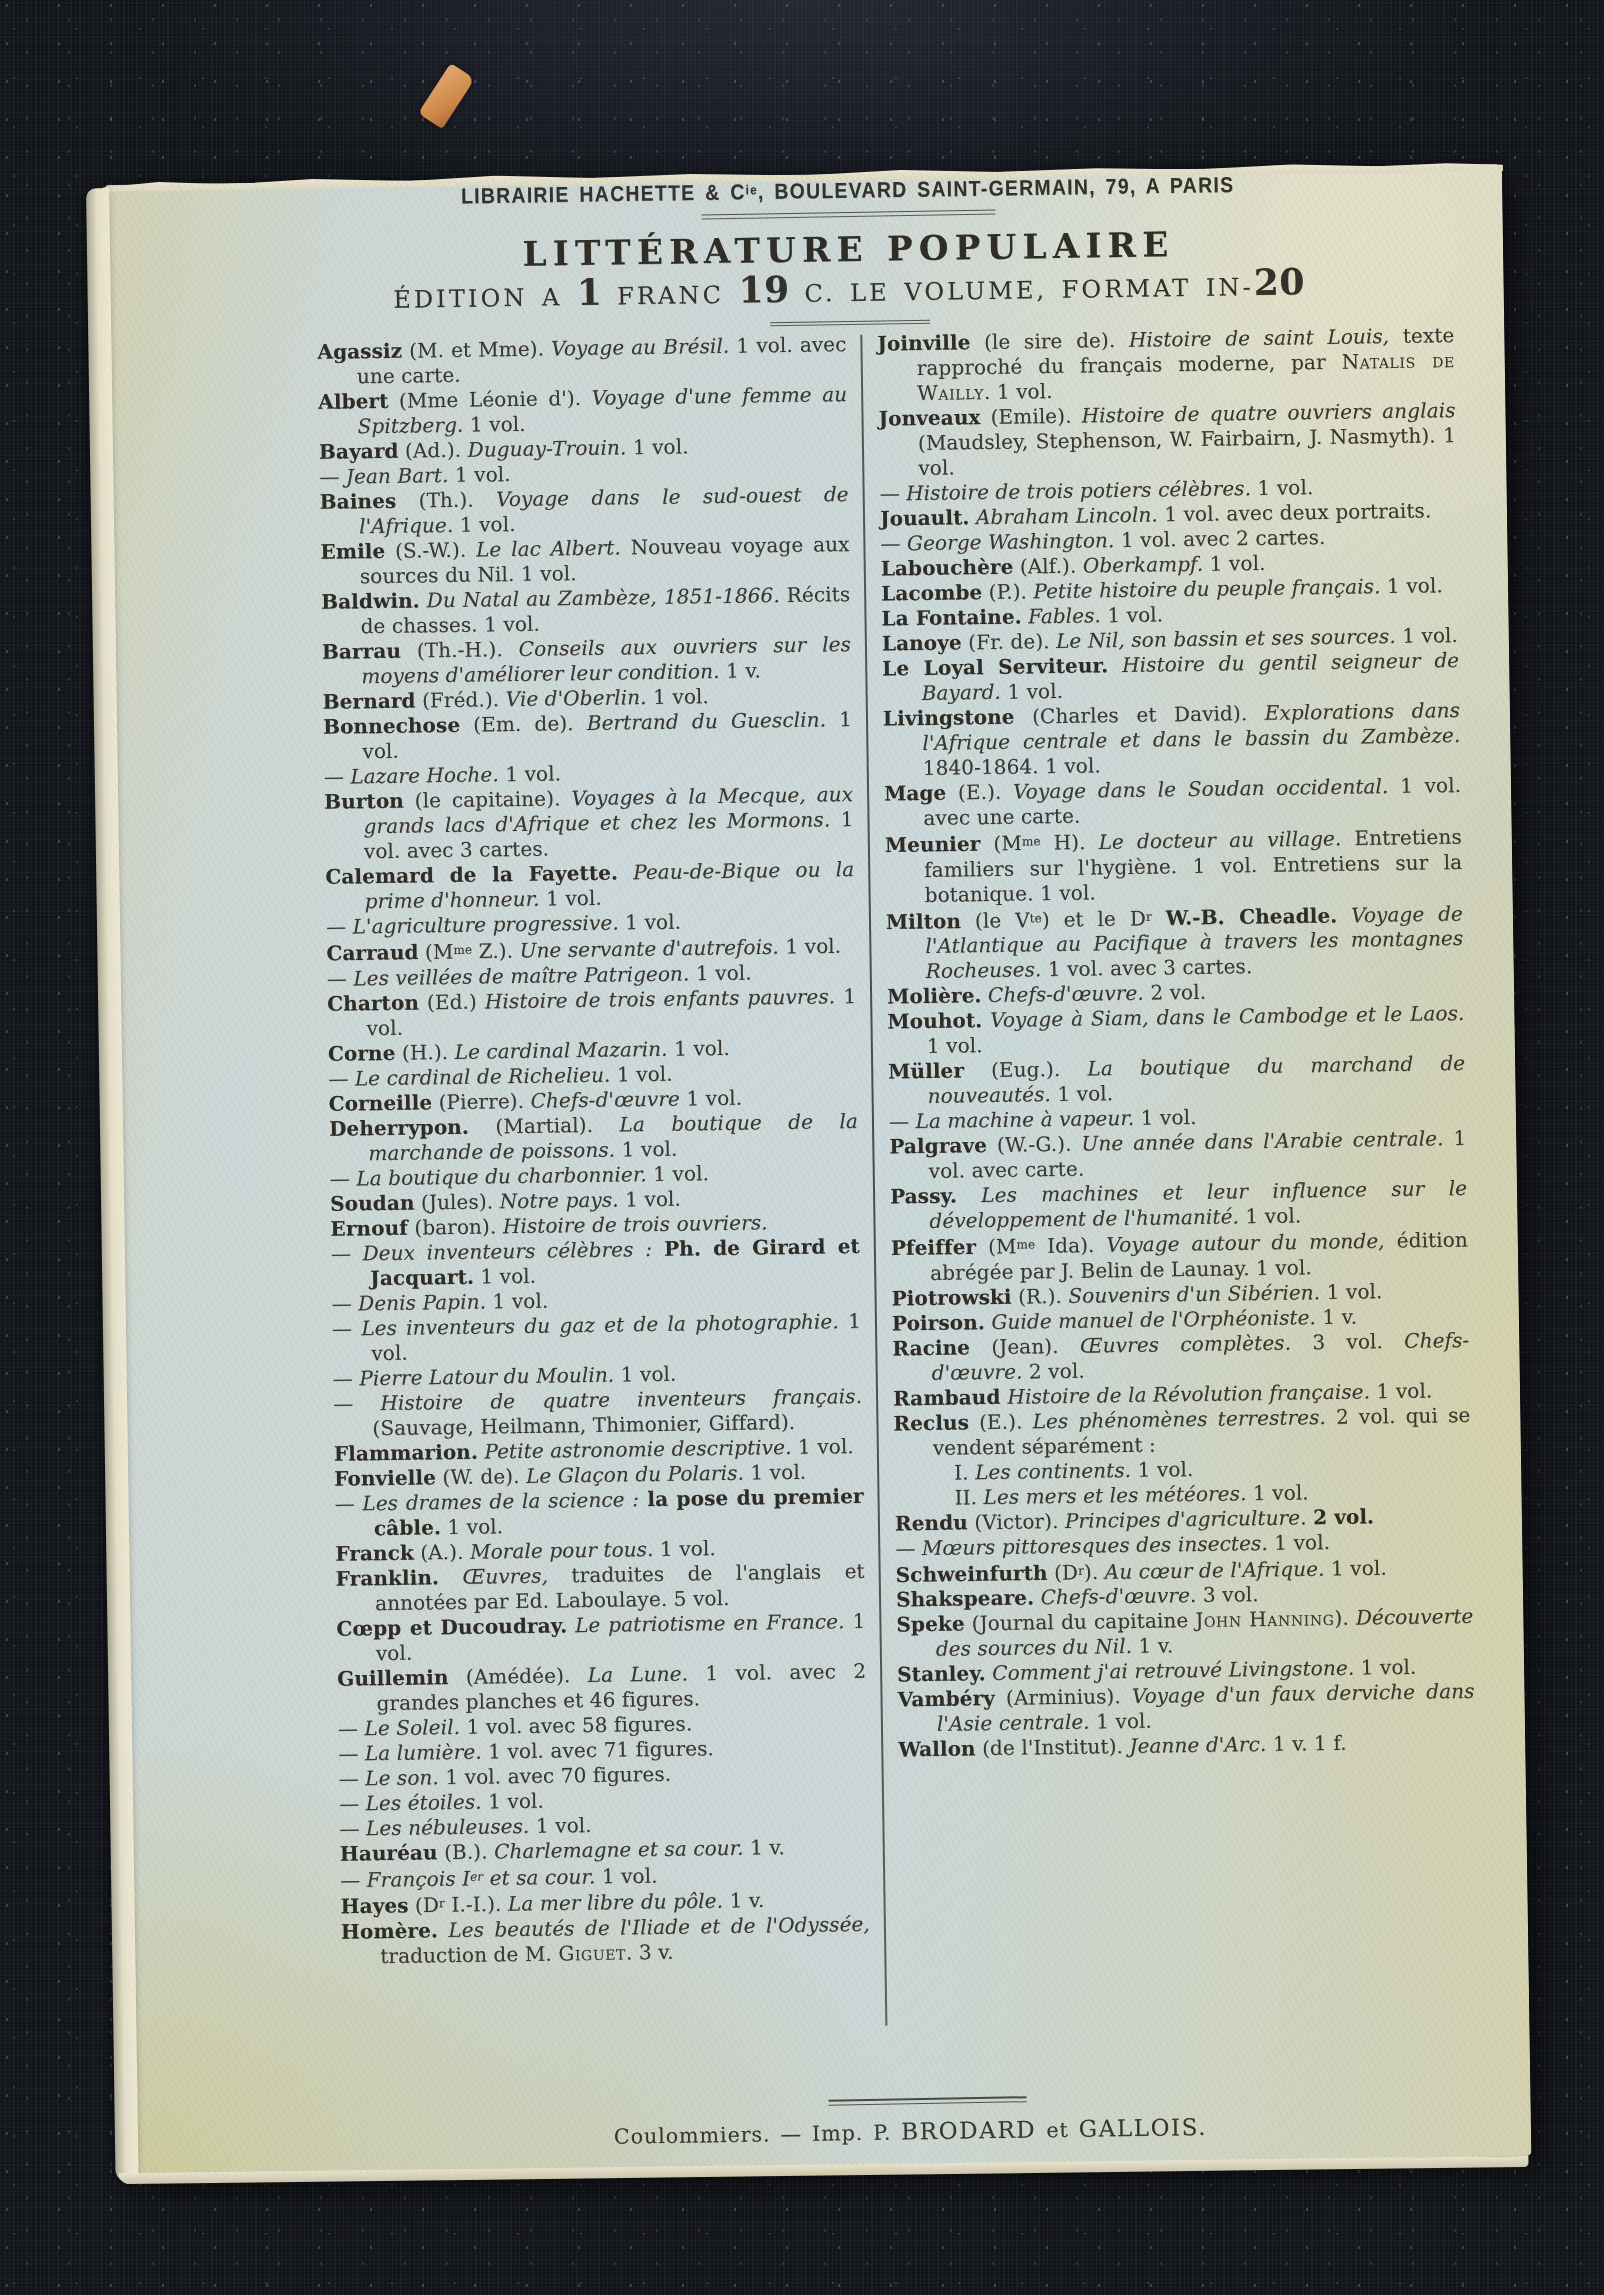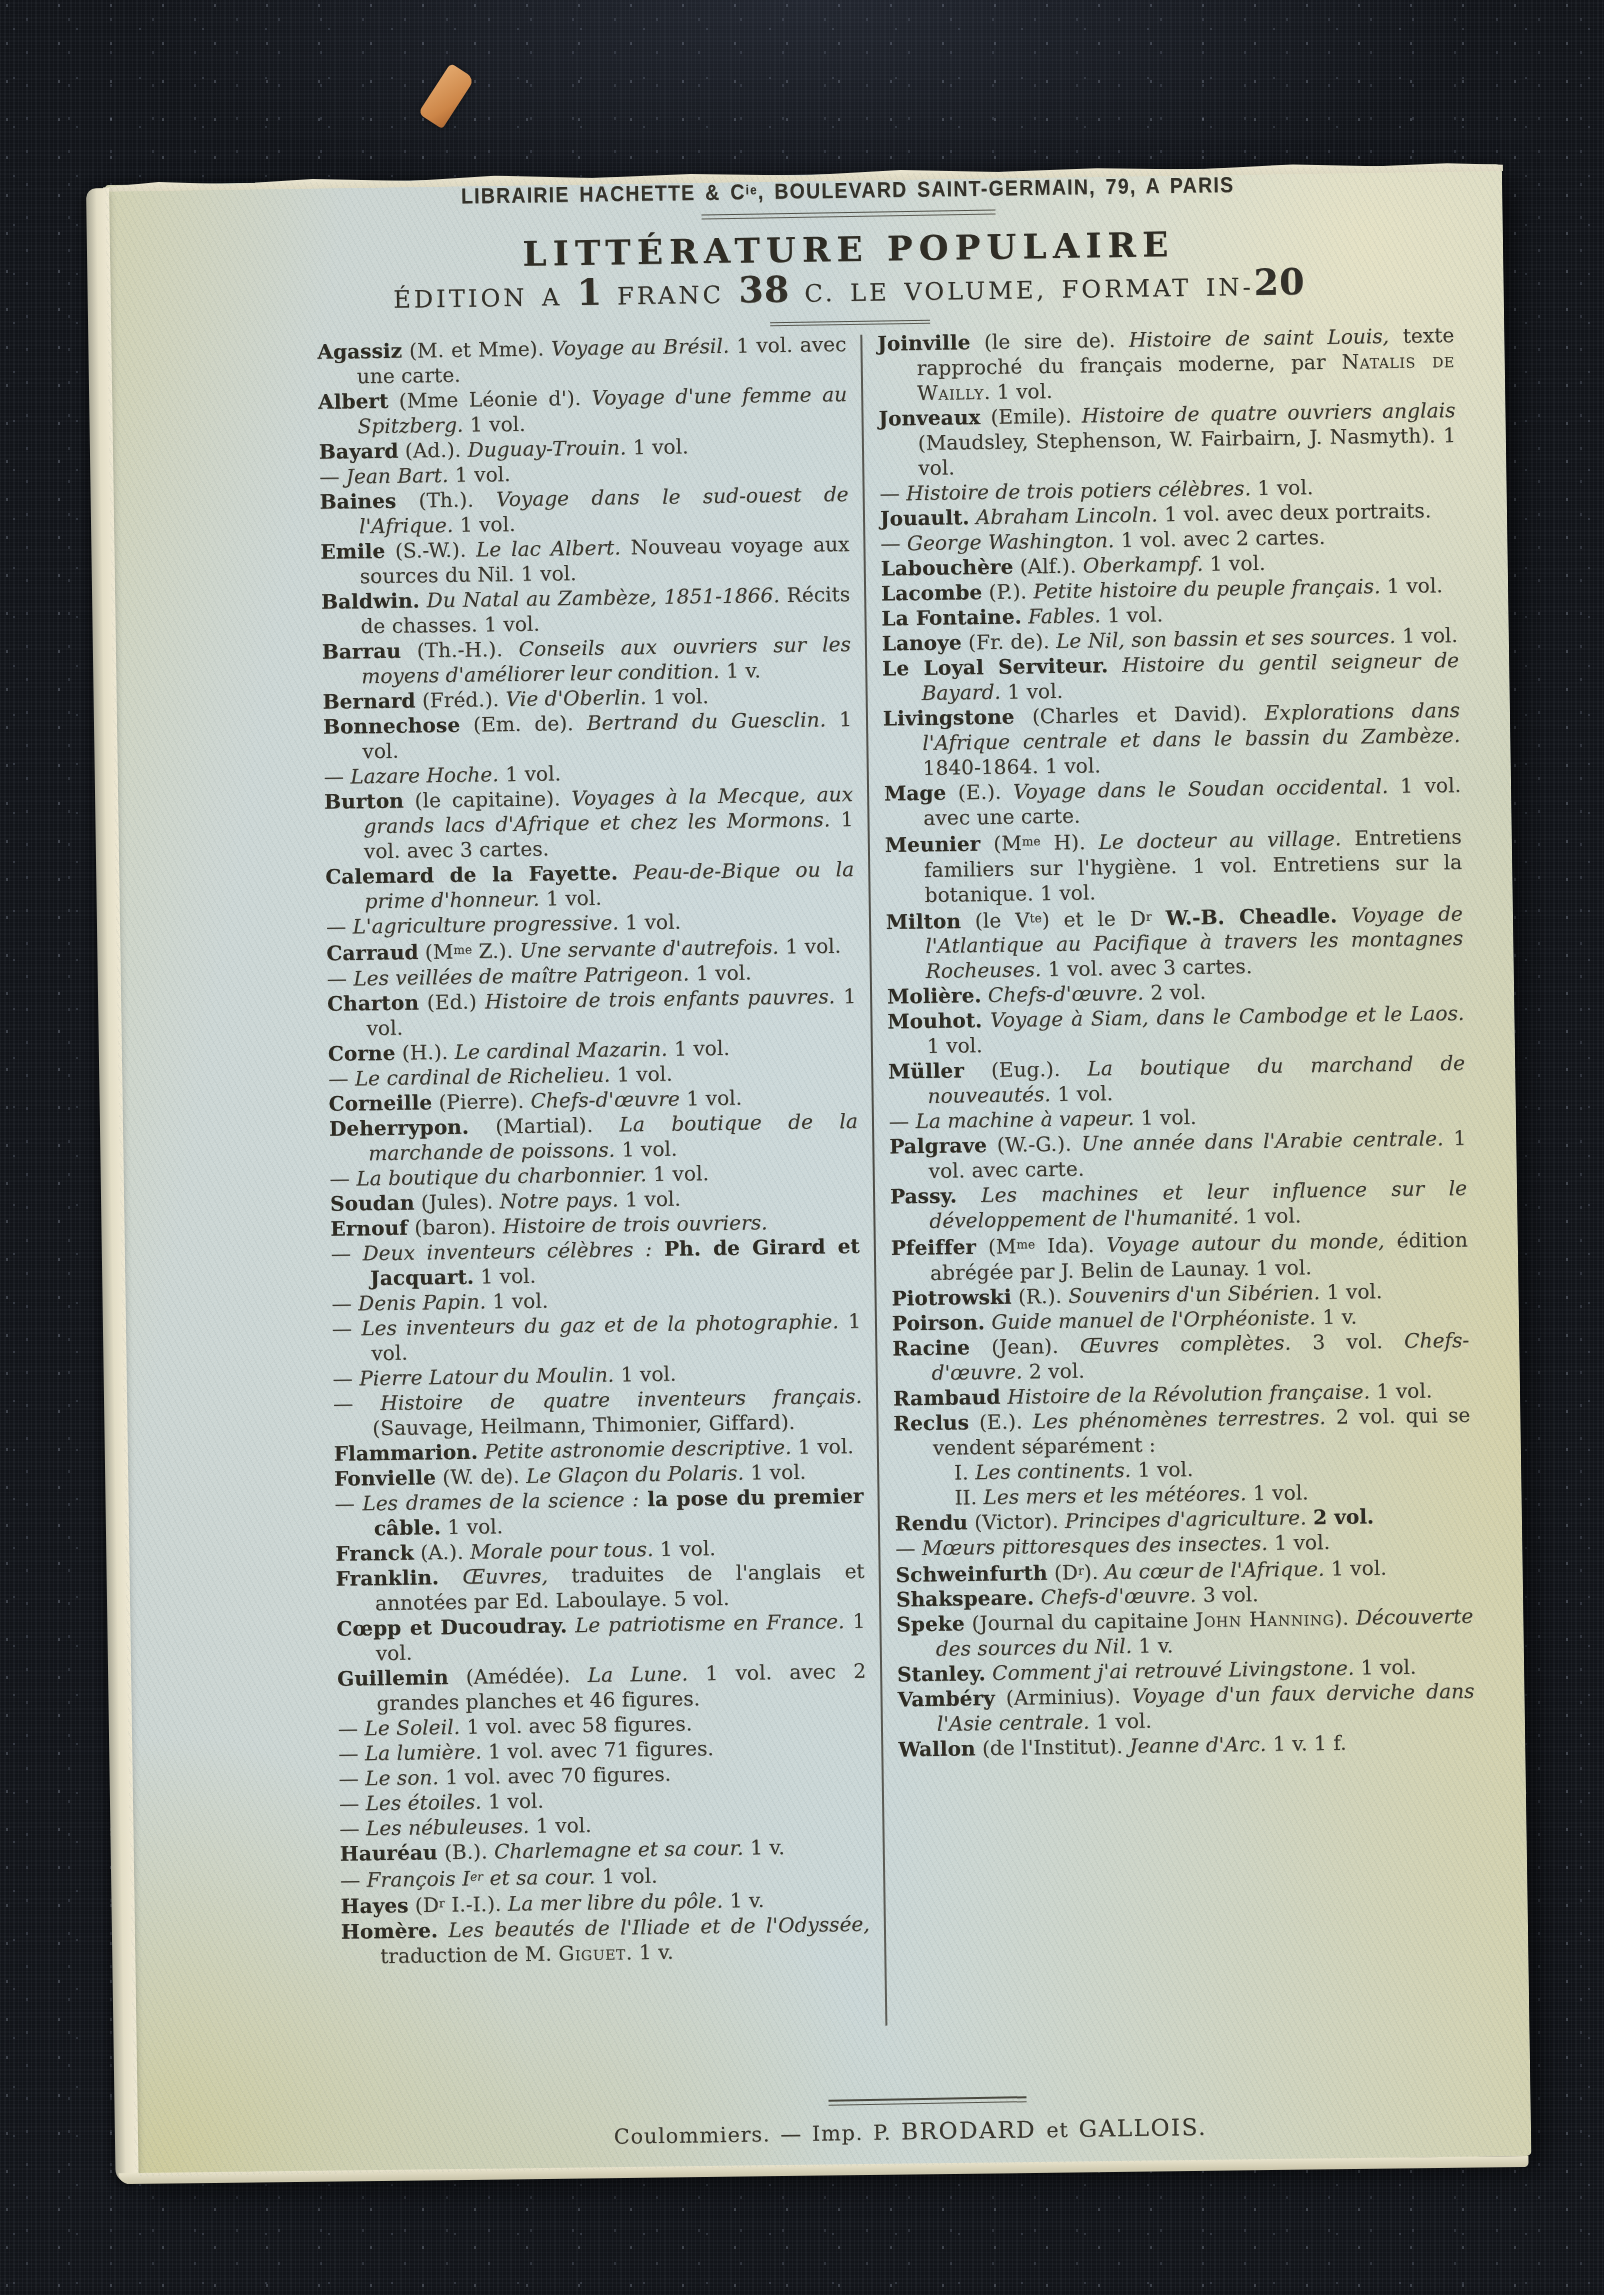--- a/index.html
+++ b/index.html
@@ -169,21 +169,21 @@
 <div class="page">
   <div class="torn-top"></div>
   <div class="deckle-left"></div>
   <div class="edge-bottom"></div>
   <div class="grain"></div>
 
   <div class="header-box print">
     <div class="pub-line"><span>LIBRAIRIE HACHETTE &amp; C</span><span class="ssup">ie</span><span>, BOULEVARD SAINT-GERMAIN, 79, A PARIS</span></div>
     <div class="rule rule-a"></div>
     <h1 class="page-title">LITTÉRATURE POPULAIRE</h1>
-    <div class="subtitle"><span>ÉDITION A </span><span class="sd">1</span><span> FRANC </span><span class="sd">38</span><span> C. LE VOLUME, FORMAT IN-</span><span class="sd">20</span></div>
+    <div class="subtitle"><span>ÉDITION A </span><span class="sd">1</span><span> FRANC </span><span class="sd">19</span><span> C. LE VOLUME, FORMAT IN-</span><span class="sd">20</span></div>
     <div class="rule rule-b"></div>
   </div>
 
   <div class="columns print">
     <div class="col col-left">
         <div class="entry"><span class="sb">Agassiz</span><span> (M. et Mme). </span><span class="si">Voyage au Brésil.</span><span> 1 vol. avec une carte.</span></div>
         <div class="entry"><span class="sb">Albert</span><span> (Mme Léonie d'). </span><span class="si">Voyage d'une femme au Spitzberg.</span><span> 1 vol.</span></div>
         <div class="entry"><span class="sb">Bayard</span><span> (Ad.). </span><span class="si">Duguay-Trouin.</span><span> 1 vol.</span></div>
         <div class="entry"><span>— </span><span class="si">Jean Bart.</span><span> 1 vol.</span></div>
         <div class="entry"><span class="sb">Baines</span><span> (Th.). </span><span class="si">Voyage dans le sud-ouest de l'Afrique.</span><span> 1 vol.</span></div>
@@ -219,21 +219,21 @@
         <div class="entry"><span class="sb">Cœpp et Ducoudray.</span><span> </span><span class="si">Le patriotisme en France.</span><span> 1 vol.</span></div>
         <div class="entry"><span class="sb">Guillemin</span><span> (Amédée). </span><span class="si">La Lune.</span><span> 1 vol. avec 2 grandes planches et 46 figures.</span></div>
         <div class="entry"><span>— </span><span class="si">Le Soleil.</span><span> 1 vol. avec 58 figures.</span></div>
         <div class="entry"><span>— </span><span class="si">La lumière.</span><span> 1 vol. avec 71 figures.</span></div>
         <div class="entry"><span>— </span><span class="si">Le son.</span><span> 1 vol. avec 70 figures.</span></div>
         <div class="entry"><span>— </span><span class="si">Les étoiles.</span><span> 1 vol.</span></div>
         <div class="entry"><span>— </span><span class="si">Les nébuleuses.</span><span> 1 vol.</span></div>
         <div class="entry"><span class="sb">Hauréau</span><span> (B.). </span><span class="si">Charlemagne et sa cour.</span><span> 1 v.</span></div>
         <div class="entry"><span>— </span><span class="si">François I</span><span class="ssup si">er</span><span class="si"> et sa cour.</span><span> 1 vol.</span></div>
         <div class="entry"><span class="sb">Hayes</span><span> (D</span><span class="ssup">r</span><span> I.-I.). </span><span class="si">La mer libre du pôle.</span><span> 1 v.</span></div>
-        <div class="entry"><span class="sb">Homère.</span><span> </span><span class="si">Les beautés de l'Iliade et de l'Odyssée,</span><span> traduction de M. </span><span class="ssc">Giguet</span><span>. 1 v.</span></div>
+        <div class="entry"><span class="sb">Homère.</span><span> </span><span class="si">Les beautés de l'Iliade et de l'Odyssée,</span><span> traduction de M. </span><span class="ssc">Giguet</span><span>. 3 v.</span></div>
       </div>
     <div class="divider"></div>
     <div class="col col-right">
         <div class="entry"><span class="sb">Joinville</span><span> (le sire de). </span><span class="si">Histoire de saint Louis,</span><span> texte rapproché du français moderne, par </span><span class="ssc">Natalis de Wailly</span><span>. 1 vol.</span></div>
         <div class="entry"><span class="sb">Jonveaux</span><span> (Emile). </span><span class="si">Histoire de quatre ouvriers anglais</span><span> (Maudsley, Stephenson, W. Fairbairn, J. Nasmyth). 1 vol.</span></div>
         <div class="entry"><span>— </span><span class="si">Histoire de trois potiers célèbres.</span><span> 1 vol.</span></div>
         <div class="entry"><span class="sb">Jouault.</span><span> </span><span class="si">Abraham Lincoln.</span><span> 1 vol. avec deux portraits.</span></div>
         <div class="entry"><span>— </span><span class="si">George Washington.</span><span> 1 vol. avec 2 cartes.</span></div>
         <div class="entry"><span class="sb">Labouchère</span><span> (Alf.). </span><span class="si">Oberkampf.</span><span> 1 vol.</span></div>
         <div class="entry"><span class="sb">Lacombe</span><span> (P.). </span><span class="si">Petite histoire du peuple français.</span><span> 1 vol.</span></div>

